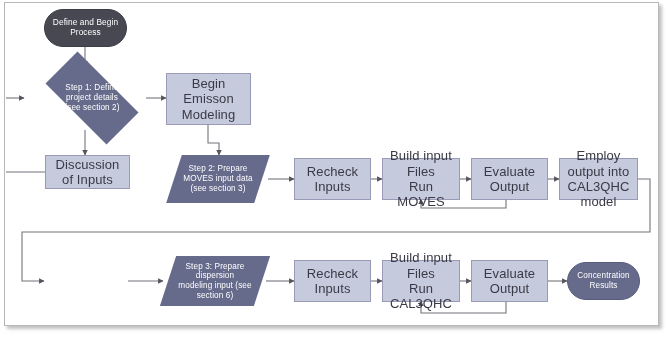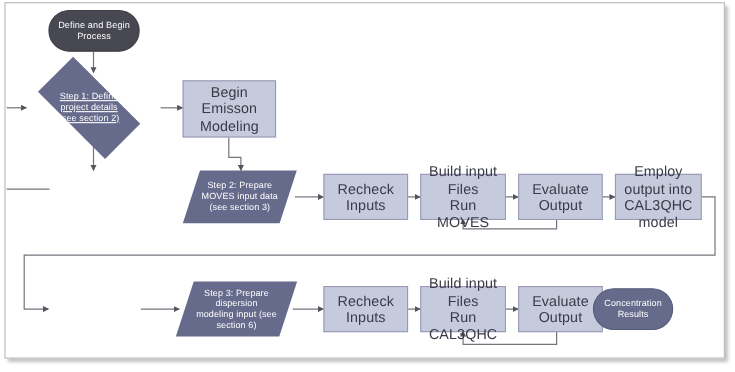--- a/index.html
+++ b/index.html
@@ -181,32 +181,35 @@
       <path d="M 506 300 L 506 313 L 421 313 L 421 301" marker-end="url(#ah)"></path>
 
     </g>
   </svg>
 
   <div class="node term-dark" style="left:44px; top:9px; width:83px; height:38px;">
     <span class="lbl">Define and Begin
 Process</span>
   </div>
 
-  <div class="node diamond" style="left:20px; top:66px; width:122px; height:64px;text-decoration:underline;">
+  <div class="node diamond" style="left:31px; top:66px; width:122px; height:64px;">
     <span class="dshape"></span>
     <span class="lbl">Step 1: Define
 project details
 (see section 2)</span>
   </div>
 
   <div class="node box" style="left:166px; top:73px; width:85px; height:52px;">
     <span class="lbl">Begin Emisson
 Modeling</span>
   </div>
 
+  <div class="node box" style="left:45px; top:155px; width:85px; height:34px;">
+    <span class="lbl">Discussion of Inputs</span>
+  </div>
 
   <div class="node para" style="left:174px; top:155px; width:88px; height:48px;">
     <span class="pshape"></span>
     <span class="lbl">Step 2: Prepare
 MOVES input data
 (see section 3)</span>
   </div>
 
   <div class="node box" style="left:294px; top:158px; width:77px; height:42px;">
     <span class="lbl">Recheck Inputs</span>
@@ -241,18 +244,18 @@
 
   <div class="node box" style="left:382px; top:260px; width:78px; height:42px;">
     <span class="lbl">Build input Files
 Run CAL3QHC</span>
   </div>
 
   <div class="node box" style="left:471px; top:260px; width:77px; height:42px;">
     <span class="lbl">Evaluate Output</span>
   </div>
 
-  <div class="node term-purple" style="left:539px; top:262px; width:73px; height:38px;">
+  <div class="node term-purple" style="left:567px; top:262px; width:73px; height:38px;">
     <span class="lbl">Concentration
 Results</span>
   </div>
 
 </div>
 
 </body></html>

